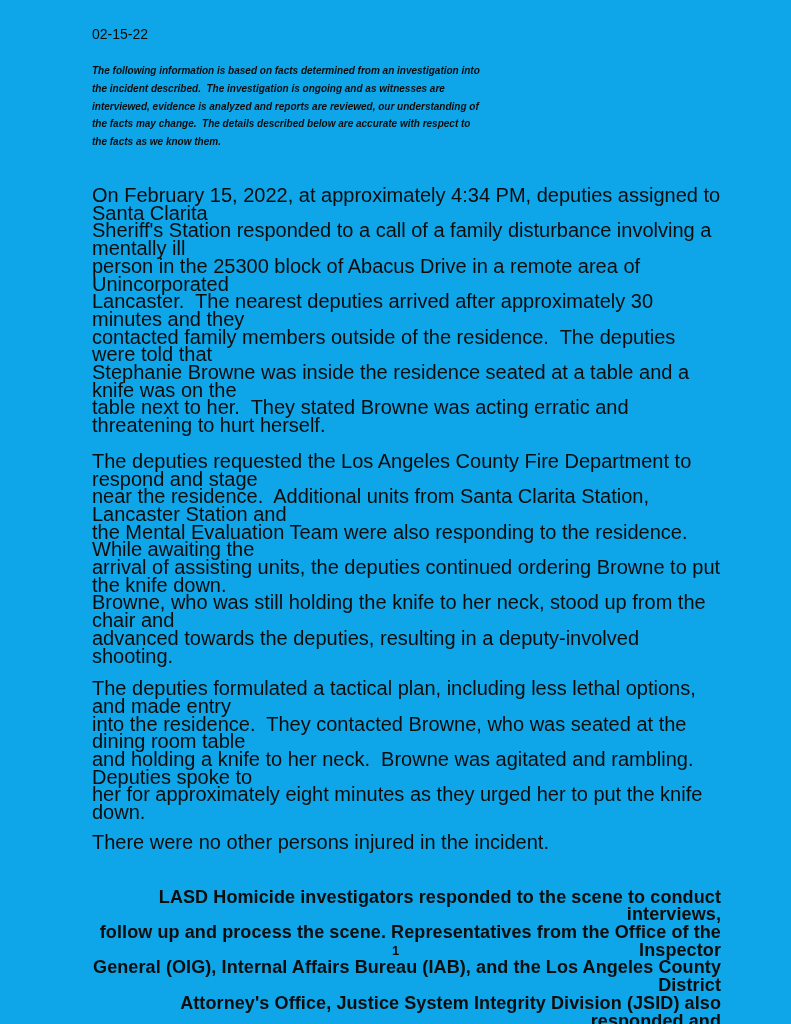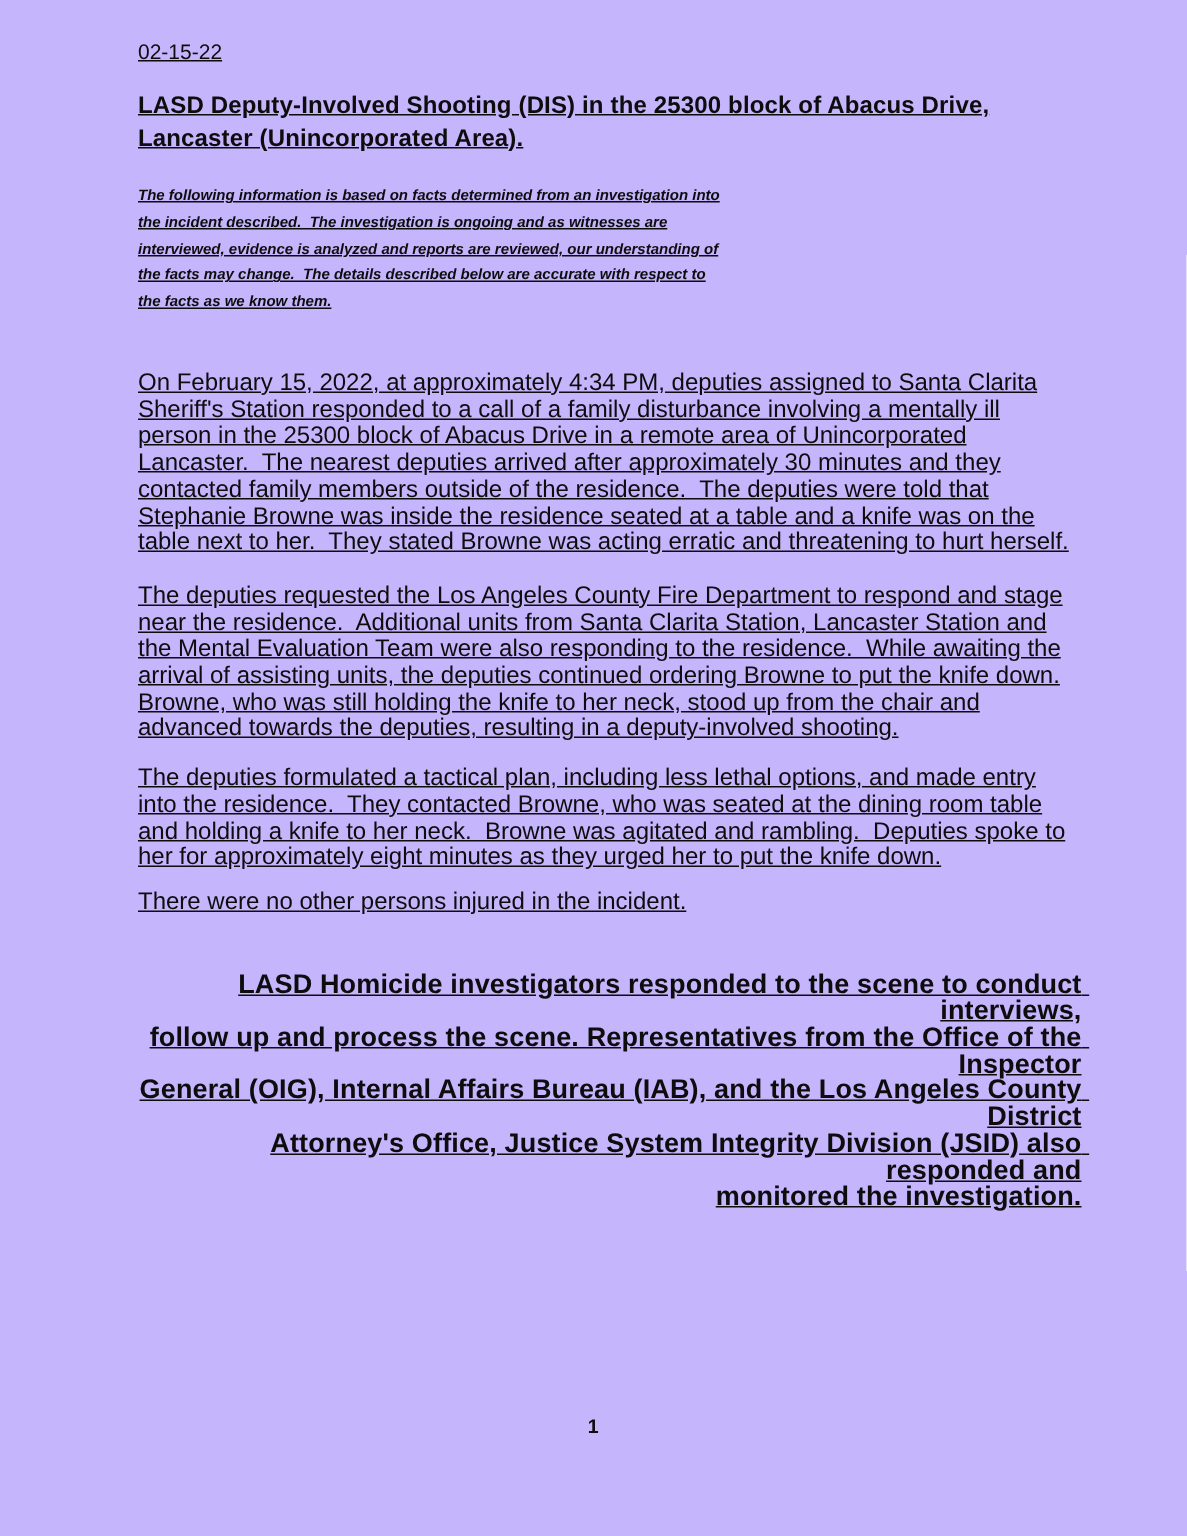--- a/index.html
+++ b/index.html
@@ -4,27 +4,26 @@
 <style>
   html, body {
     margin: 0;
     padding: 0;
     background: #ffffff;
   }
   .sheet {
     position: relative;
     width: 791px;
     height: 1024px;
-    background: #c4b5fd;
+    background: #0ea5e9;
     box-sizing: border-box;
     padding: 26px 70px 0 92px;
     overflow: hidden;
     font-family: "Liberation Sans", "DejaVu Sans", sans-serif;
     color: #0d0d0d;
-    text-decoration: underline;
     -webkit-font-smoothing: antialiased;
   }
   .doc-date {
     font-size: 14px;
     line-height: 17px;
     white-space: pre-wrap;
   }
   .doc-title {
     margin: 17px 0 0 0;
     font-size: 16px;
@@ -36,21 +35,21 @@
   .disclaimer {
     margin: 19px 0 0 0;
     font-size: 10px;
     font-weight: 700;
     font-style: italic;
     line-height: 17.8px;
     white-space: pre-wrap;
   }
   .para {
     margin: 18px 0 0 0;
-    font-size: 16px;
+    font-size: 20px;
     line-height: 17.7px;
     white-space: pre-wrap;
   }
   .para.first {
     margin-top: 36px;
   }
   .para.p2 { margin-top: 15px; }
   .para.p5 { margin-top: 12px; }
   .para.p6 { margin-top: 17px; }
   .bold-para {
@@ -75,22 +74,20 @@
     font-weight: 700;
   }
 </style>
 </head>
 <body>
 
 <div class="sheet">
 
   <div class="doc-date">02-15-22</div>
 
-  <h1 class="doc-title">LASD Deputy-Involved Shooting (DIS) in the 25300 block of Abacus Drive,
-Lancaster (Unincorporated Area).</h1>
 
   <p class="disclaimer">The following information is based on facts determined from an investigation into
 the incident described.  The investigation is ongoing and as witnesses are
 interviewed, evidence is analyzed and reports are reviewed, our understanding of
 the facts may change.  The details described below are accurate with respect to
 the facts as we know them.</p>
 
   <p class="para first">On February 15, 2022, at approximately 4:34 PM, deputies assigned to Santa Clarita
 Sheriff's Station responded to a call of a family disturbance involving a mentally ill
 person in the 25300 block of Abacus Drive in a remote area of Unincorporated

